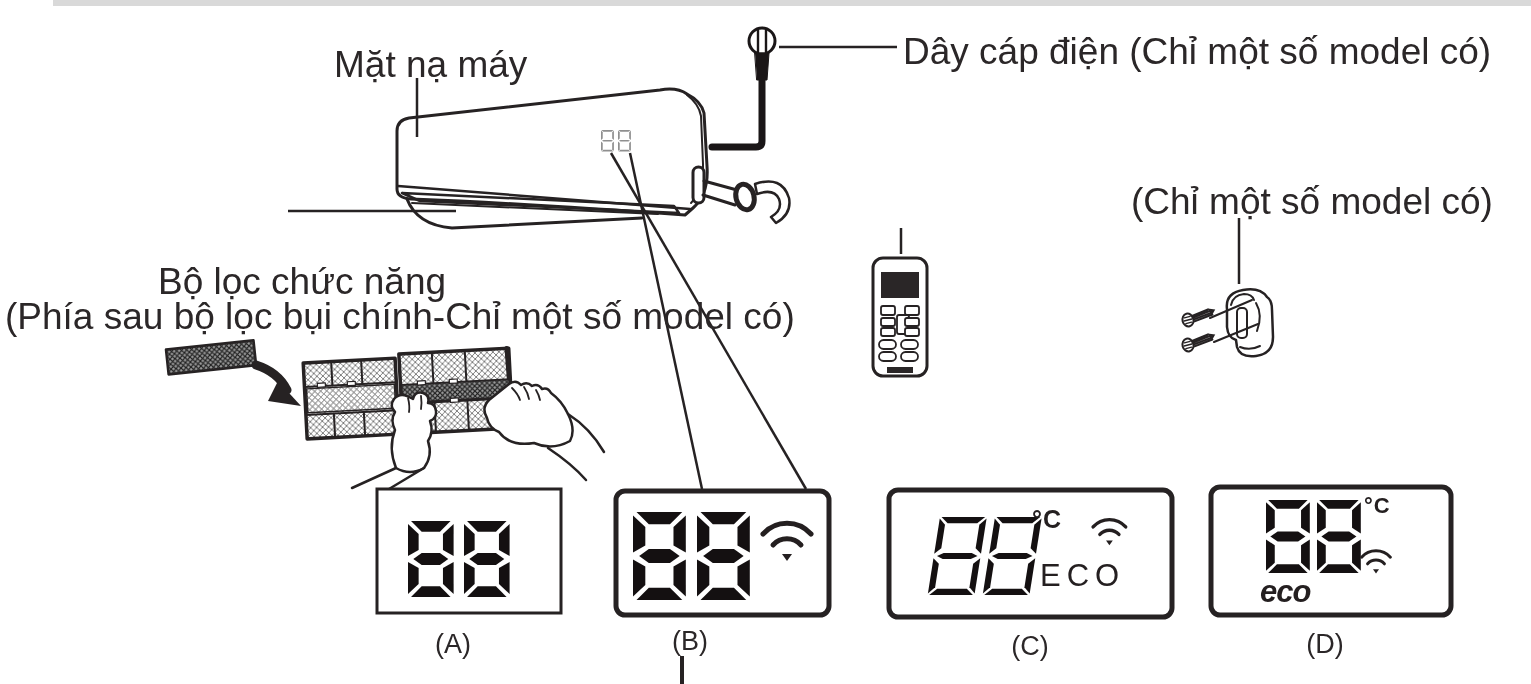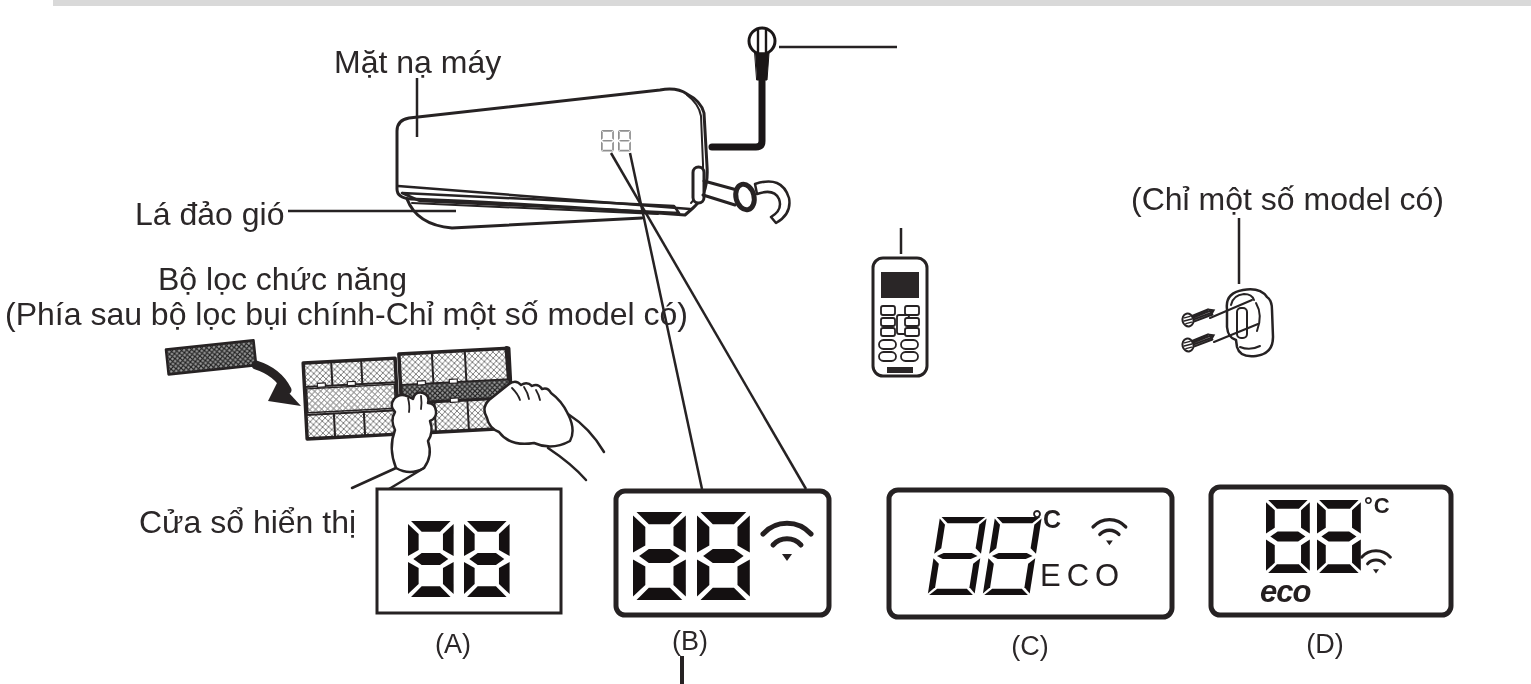--- a/index.html
+++ b/index.html
@@ -1,20 +1,20 @@
 <!DOCTYPE html>
 <html><head>
 <meta charset="utf-8">
 <style>
   html,body{margin:0;padding:0;background:#ffffff;}
   .canvas{position:relative;width:1531px;height:684px;background:#ffffff;overflow:hidden;
           font-family:"Liberation Sans",sans-serif;color:#272324;}
   .toprule{position:absolute;left:53px;top:0;width:1478px;height:6px;background:#d9d9d9;}
   .art{position:absolute;left:0;top:0;}
-  .lbl{position:absolute;white-space:nowrap;font-size:32px;line-height:1.15;color:#2b2728;}
+  .lbl{position:absolute;white-space:nowrap;font-size:37px;line-height:1.15;color:#2b2728;}
   .dispLabel{position:absolute;transform:translateX(-50%);font-size:27px;color:#2b2728;}
   .ecoText{position:absolute;font-size:31px;letter-spacing:6px;color:#241f20;}
   .ecoLogo{position:absolute;font-size:31px;font-weight:bold;font-style:italic;letter-spacing:-1px;color:#241f20;}
   .degC{position:absolute;font-size:25px;font-weight:600;color:#241f20;letter-spacing:1px;}
 </style>
 </head>
 <body>
 
 <div class="canvas">
 
@@ -219,30 +219,29 @@
       <g fill="#141011">
         <use href="#seg8-mid" transform="translate(1266,500) scale(0.73)"></use>
         <use href="#seg8-mid" transform="translate(1317,500) scale(0.73)"></use>
       </g>
       <use href="#wifi-ic" transform="translate(1358,544) scale(0.6)"></use>
     </g>
   </svg>
 
   <div class="lbl" style="left:334px;top:44px;">Mặt nạ máy</div>
 
-
-  <div class="lbl" style="left:135px;top:196px;">Lá đảo gió</div>
+  <div class="lbl" style="left:903px;top:31px;">Dây cáp điện (Chỉ một số model có)</div>
+
 
   <div class="lbl" style="left:158px;top:261px;">Bộ lọc chức năng</div>
   <div class="lbl" style="left:5px;top:296px;">(Phía sau bộ lọc bụi chính-Chỉ một số model có)</div>
 
 
   <div class="lbl" style="left:1131px;top:181px;">(Chỉ một số model có)</div>
 
-  <div class="lbl" style="left:139px;top:504px;">Cửa sổ hiển thị</div>
 
   <div class="dispLabel" style="left:453px;top:629px;">(A)</div>
   <div class="dispLabel" style="left:690px;top:626px;">(B)</div>
   <div class="dispLabel" style="left:1030px;top:631px;">(C)</div>
   <div class="dispLabel" style="left:1325px;top:629px;">(D)</div>
 
   <span class="degC" style="left:1032px;top:505px;">°C</span>
   <span class="ecoText" style="left:1040px;top:558px;">ECO</span>
 
   <span class="degC" style="left:1364px;top:493px;font-size:22px;">°C</span>

